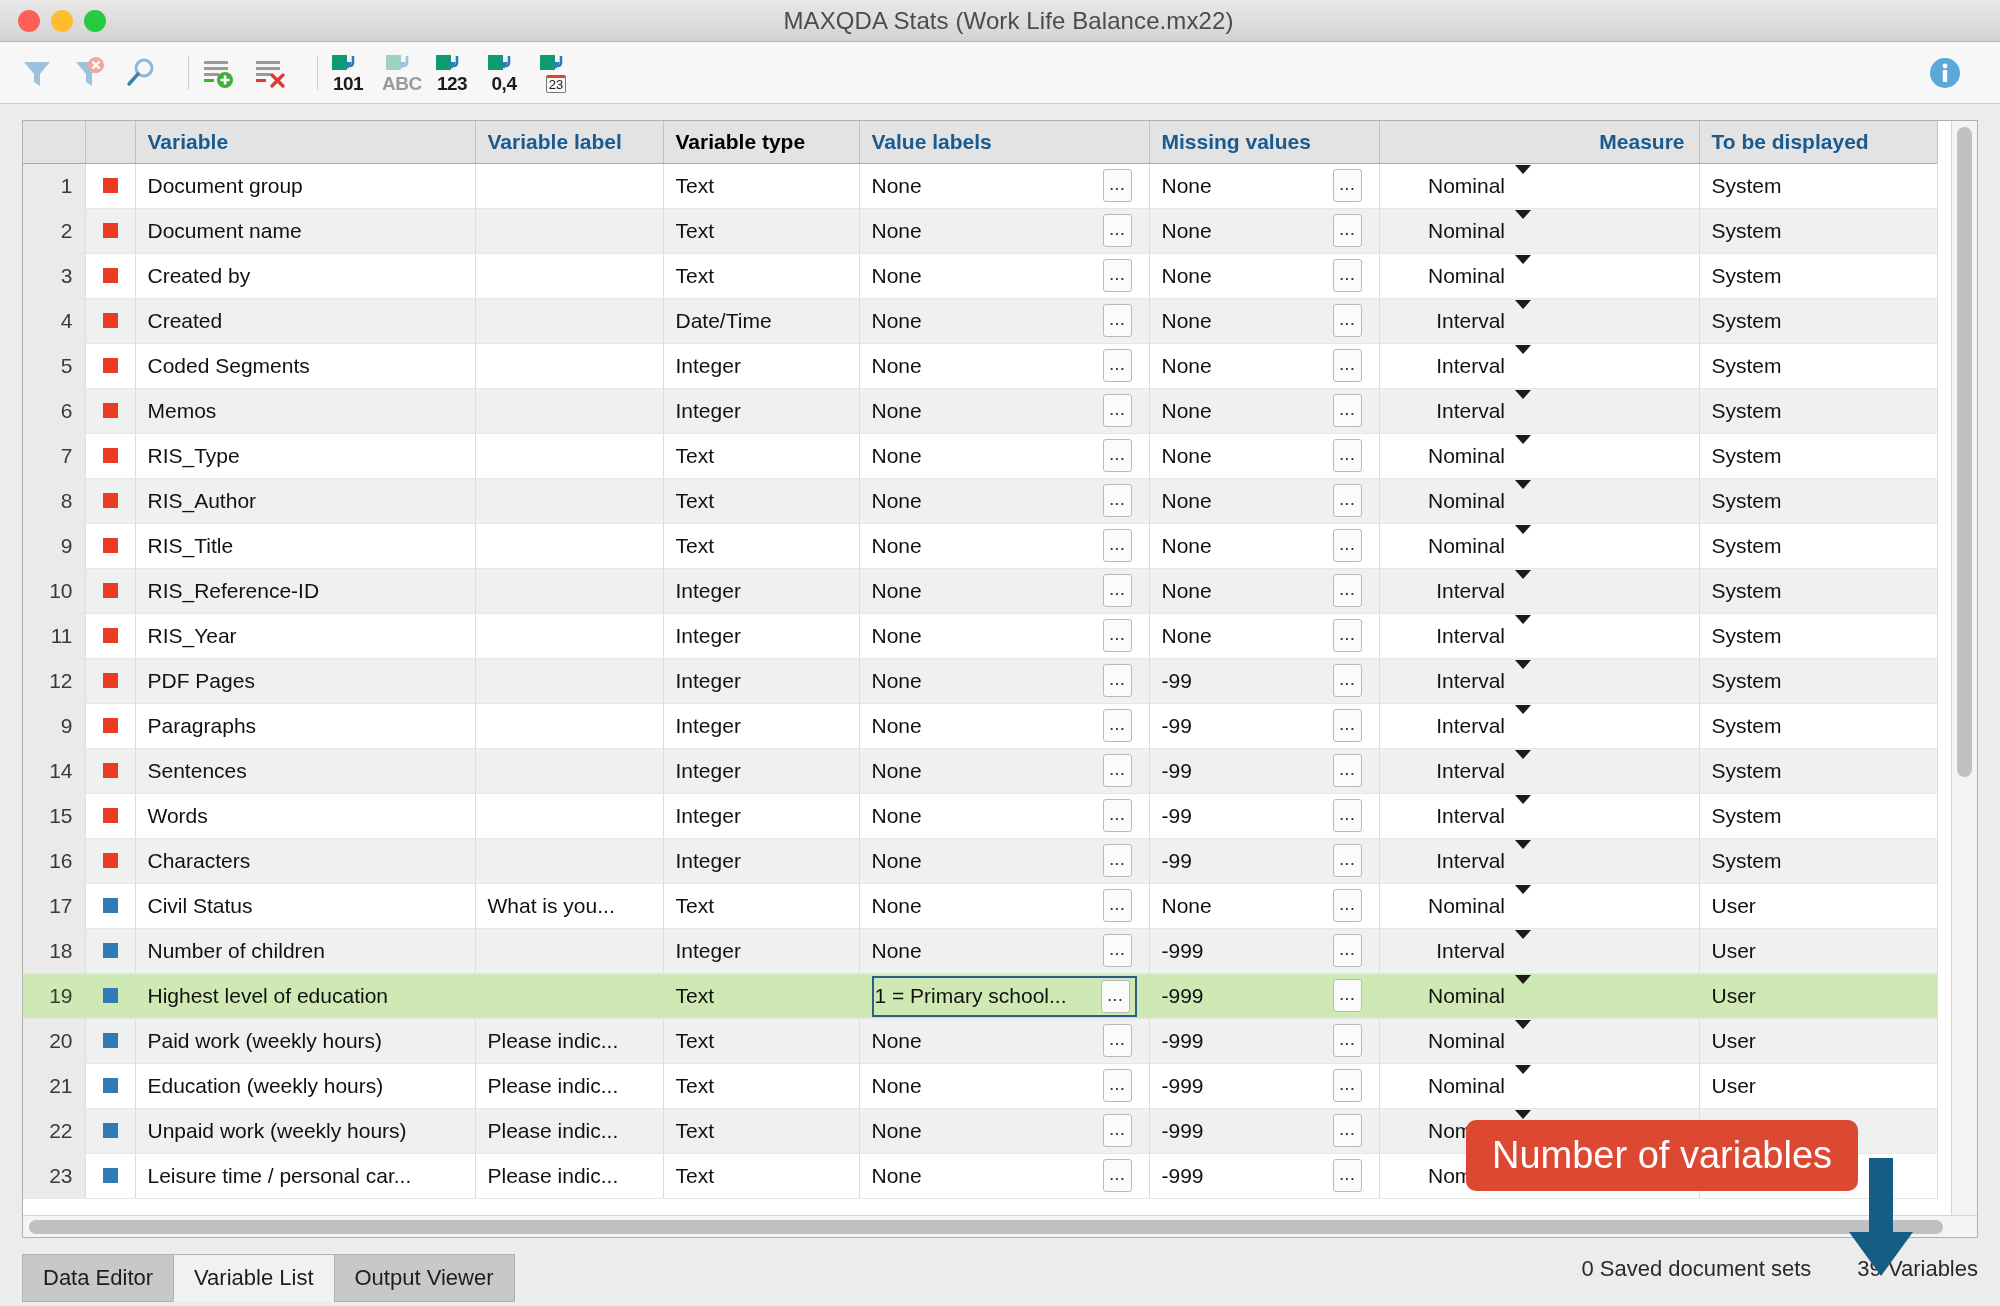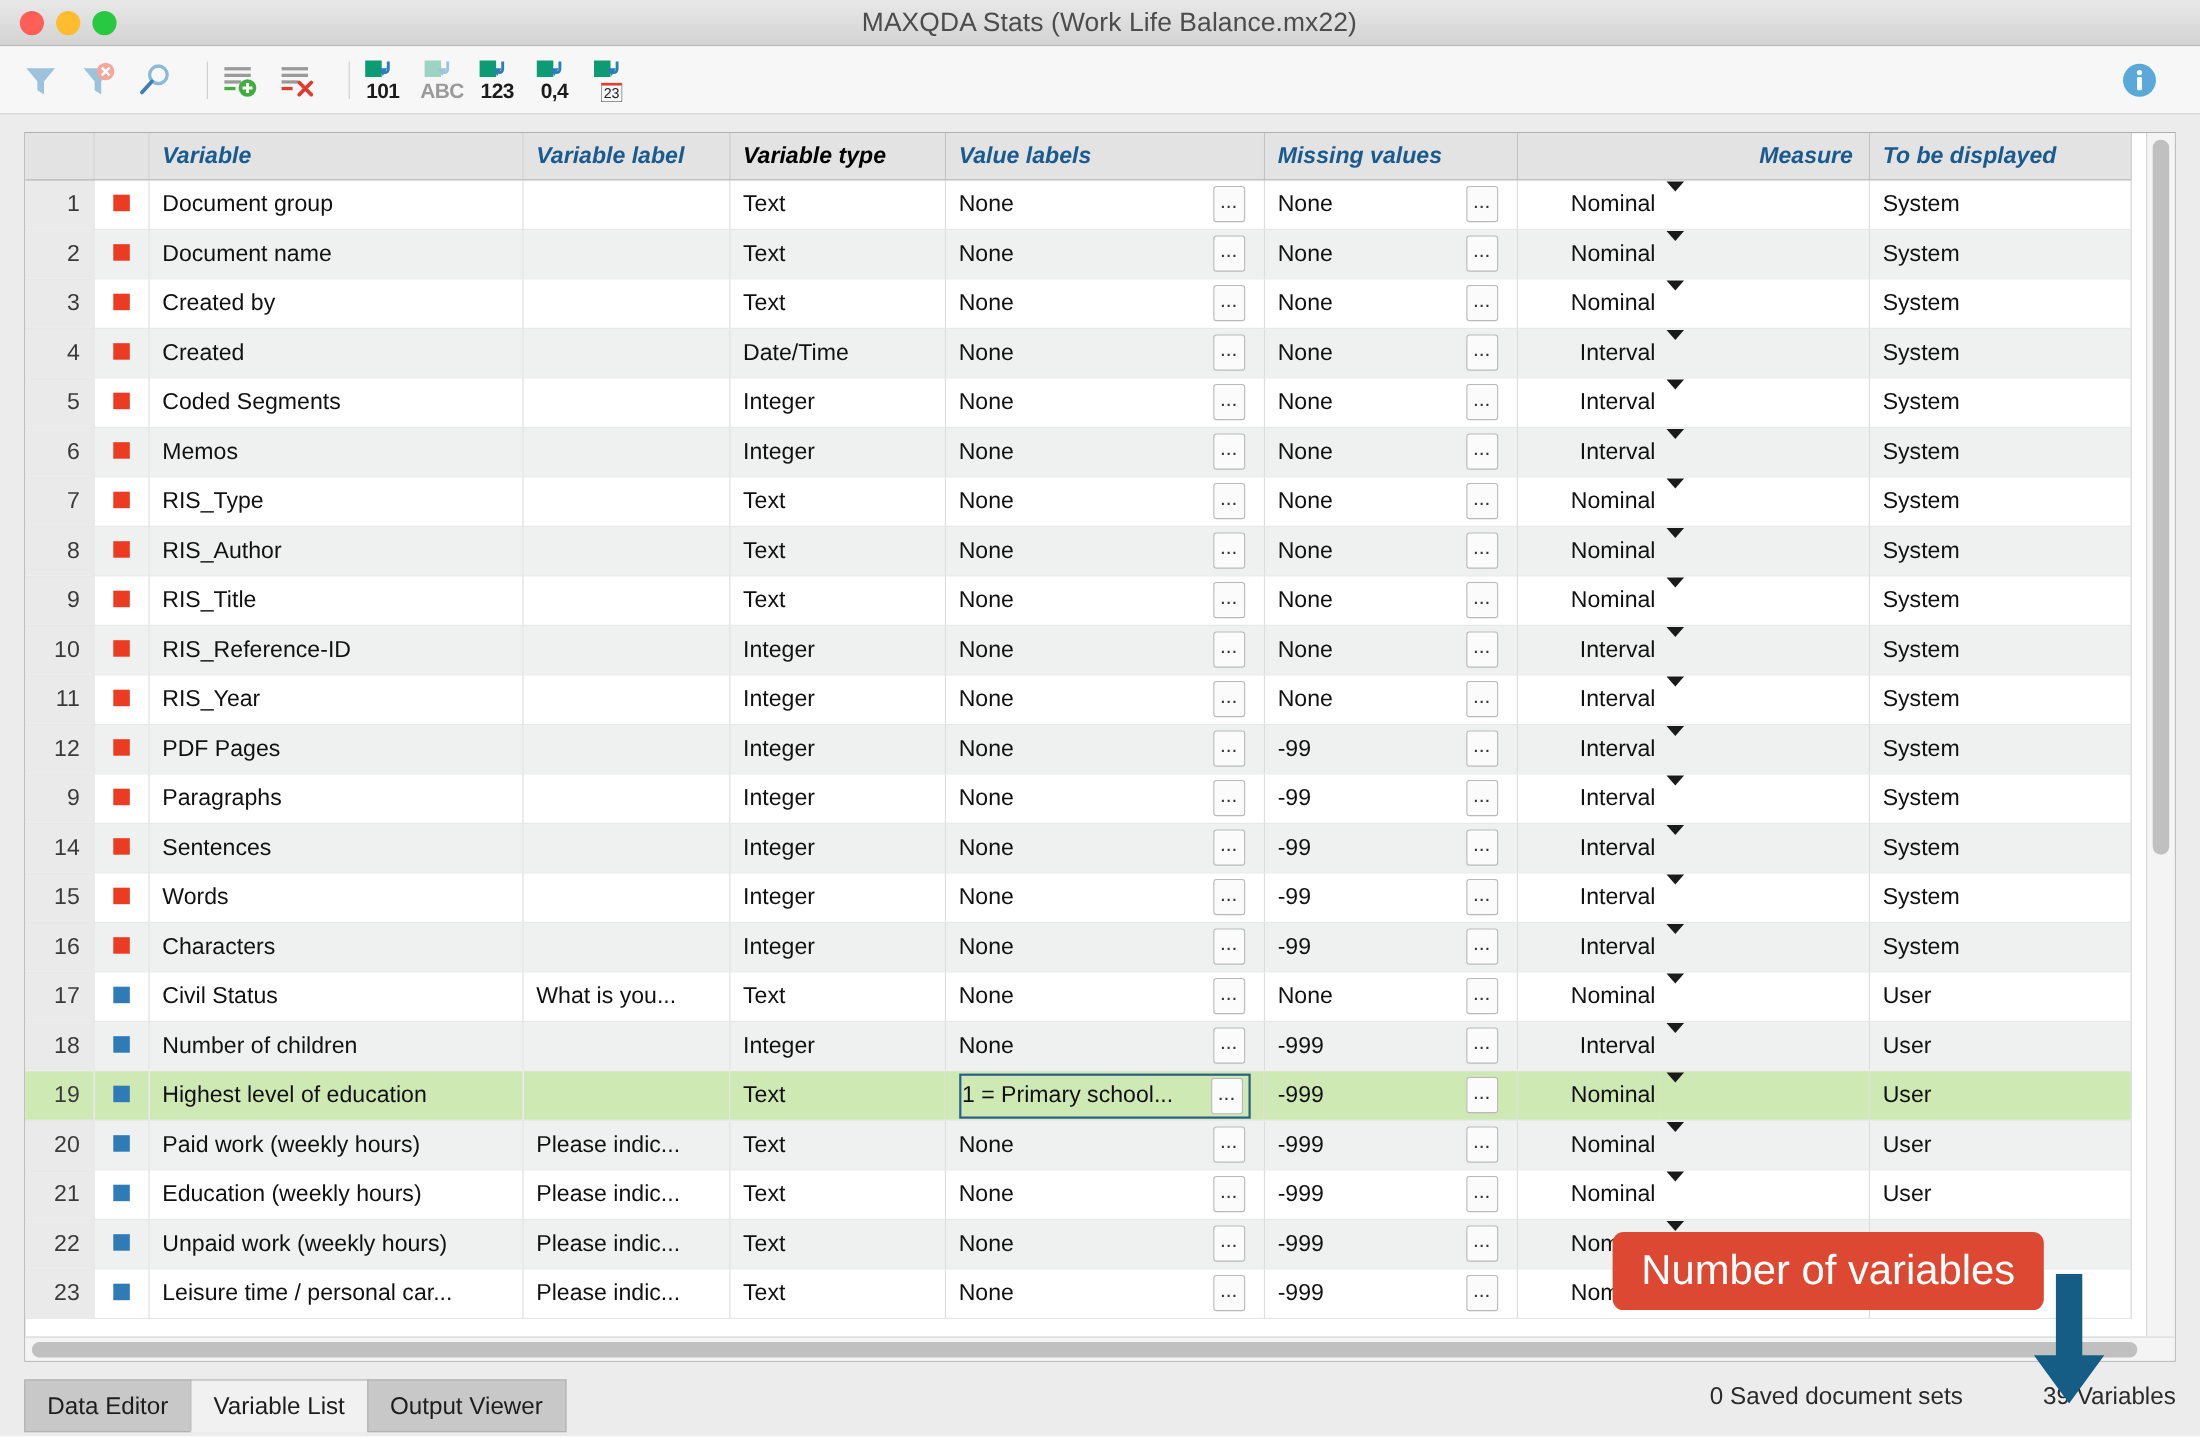--- a/index.html
+++ b/index.html
@@ -91,21 +91,20 @@
     border-right: 1px solid #c2c2c2;
     border-bottom: 1px solid #aaaaaa;
     font-size: 21px;
     font-weight: bold;
     text-align: left;
     padding: 0 12px;
     height: 42px;
     color: #1a5a8e;
     white-space: nowrap;
     overflow: hidden;
-    font-style: italic;
   }
   table.vargrid th.black { color: #000; }
   table.vargrid th.right { text-align: right; padding-right: 14px; }
   table.vargrid td {
     border-right: 1px solid #dcdcdc;
     border-bottom: 1px solid #e6e6e6;
     height: 45px;
     padding: 0 12px;
     white-space: nowrap;
     overflow: hidden;
@@ -176,21 +175,21 @@
     padding: 0 22px;
     position: relative;
   }
   .tabs { display: flex; align-items: flex-end; height: 100%; padding-bottom: 4px; }
   .tab {
     height: 48px; display: flex; align-items: center; padding: 0 20px;
     background: #c8c8c8; border: 1px solid #b0b0b0;
     font-size: 22px; color: #1d1d1d; margin-right: -1px;
   }
   .tab.active { background: #f1f1f1; border-bottom-color: #f1f1f1; }
-  .status-right { margin-left: auto; display: flex; align-items: center; gap: 73px; padding-bottom: 6px; }
+  .status-right { margin-left: auto; display: flex; align-items: center; gap: 46px; padding-bottom: 6px; }
   .status-text { font-size: 22px; color: #2a2a2a; }
 
   
   .callout {
     position: absolute;
     left: 1466px; top: 1120px;
     background: #dc4832; border-radius: 10px;
     padding: 14px 26px;
     color: #fff; font-size: 38px; white-space: nowrap;
     z-index: 40;

